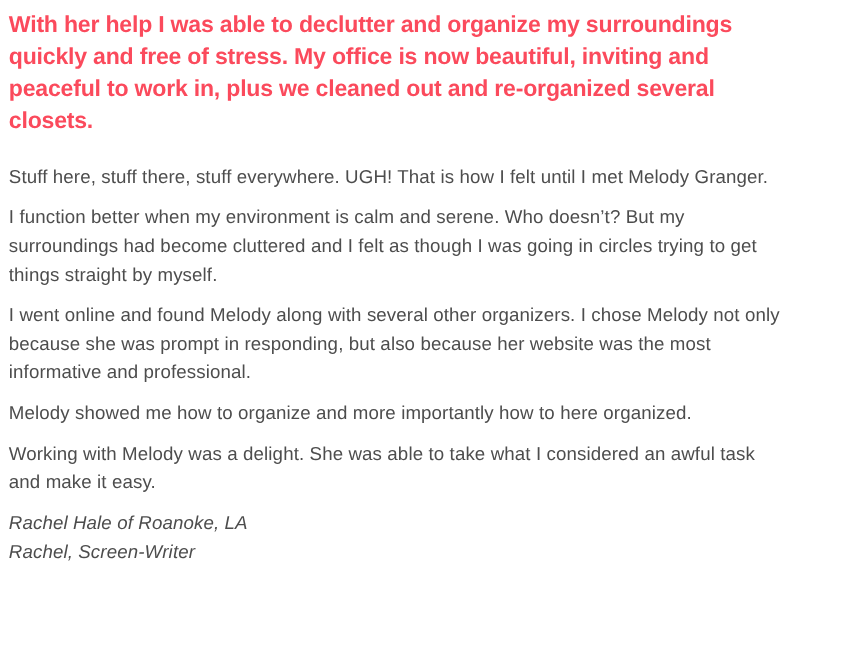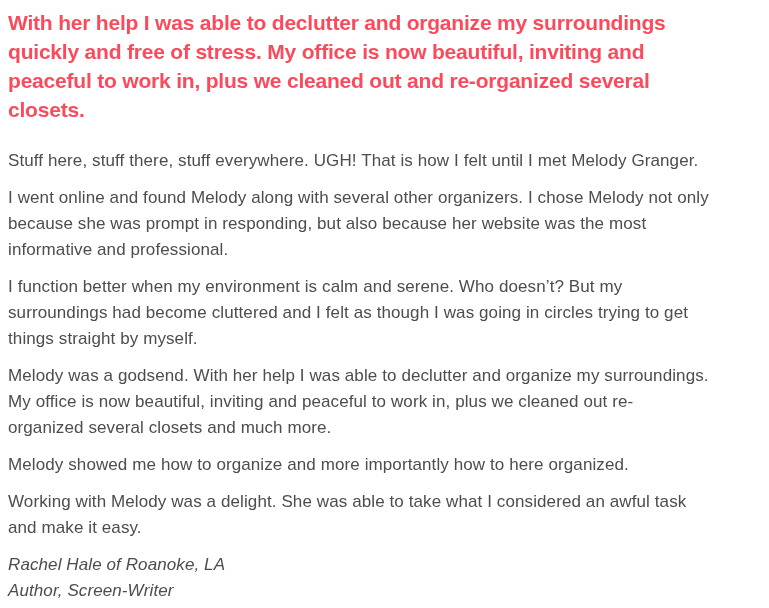--- a/index.html
+++ b/index.html
@@ -54,34 +54,31 @@
 <body>
 
 <div class="page">
   <h2 class="highlight">With her help I was able to declutter and organize my surroundings
 quickly and free of stress. My office is now beautiful, inviting and
 peaceful to work in, plus we cleaned out and re-organized several
 closets.</h2>
 
   <p class="para">Stuff here, stuff there, stuff everywhere. UGH! That is how I felt until I met Melody Granger.</p>
 
+  <p class="para">I function better when my environment is calm and serene. Who doesn’t? But my
+surroundings had become cluttered and I felt as though I was going in circles trying to get
+things straight by myself.</p>
+
   <p class="para">I went online and found Melody along with several other organizers. I chose Melody not only
 because she was prompt in responding, but also because her website was the most
 informative and professional.</p>
 
-  <p class="para">I function better when my environment is calm and serene. Who doesn’t? But my
-surroundings had become cluttered and I felt as though I was going in circles trying to get
-things straight by myself.</p>
-
-  <p class="para">Melody was a godsend. With her help I was able to declutter and organize my surroundings.
-My office is now beautiful, inviting and peaceful to work in, plus we cleaned out re-
-organized several closets and much more.</p>
 
   <p class="para">Melody showed me how to organize and more importantly how to here organized.</p>
 
   <p class="para">Working with Melody was a delight. She was able to take what I considered an awful task
 and make it easy.</p>
 
   <p class="attribution">
     <span>Rachel Hale of Roanoke, LA</span>
-    <span>Author, Screen-Writer</span>
+    <span>Rachel, Screen-Writer</span>
   </p>
 </div>
 
 </body></html>

